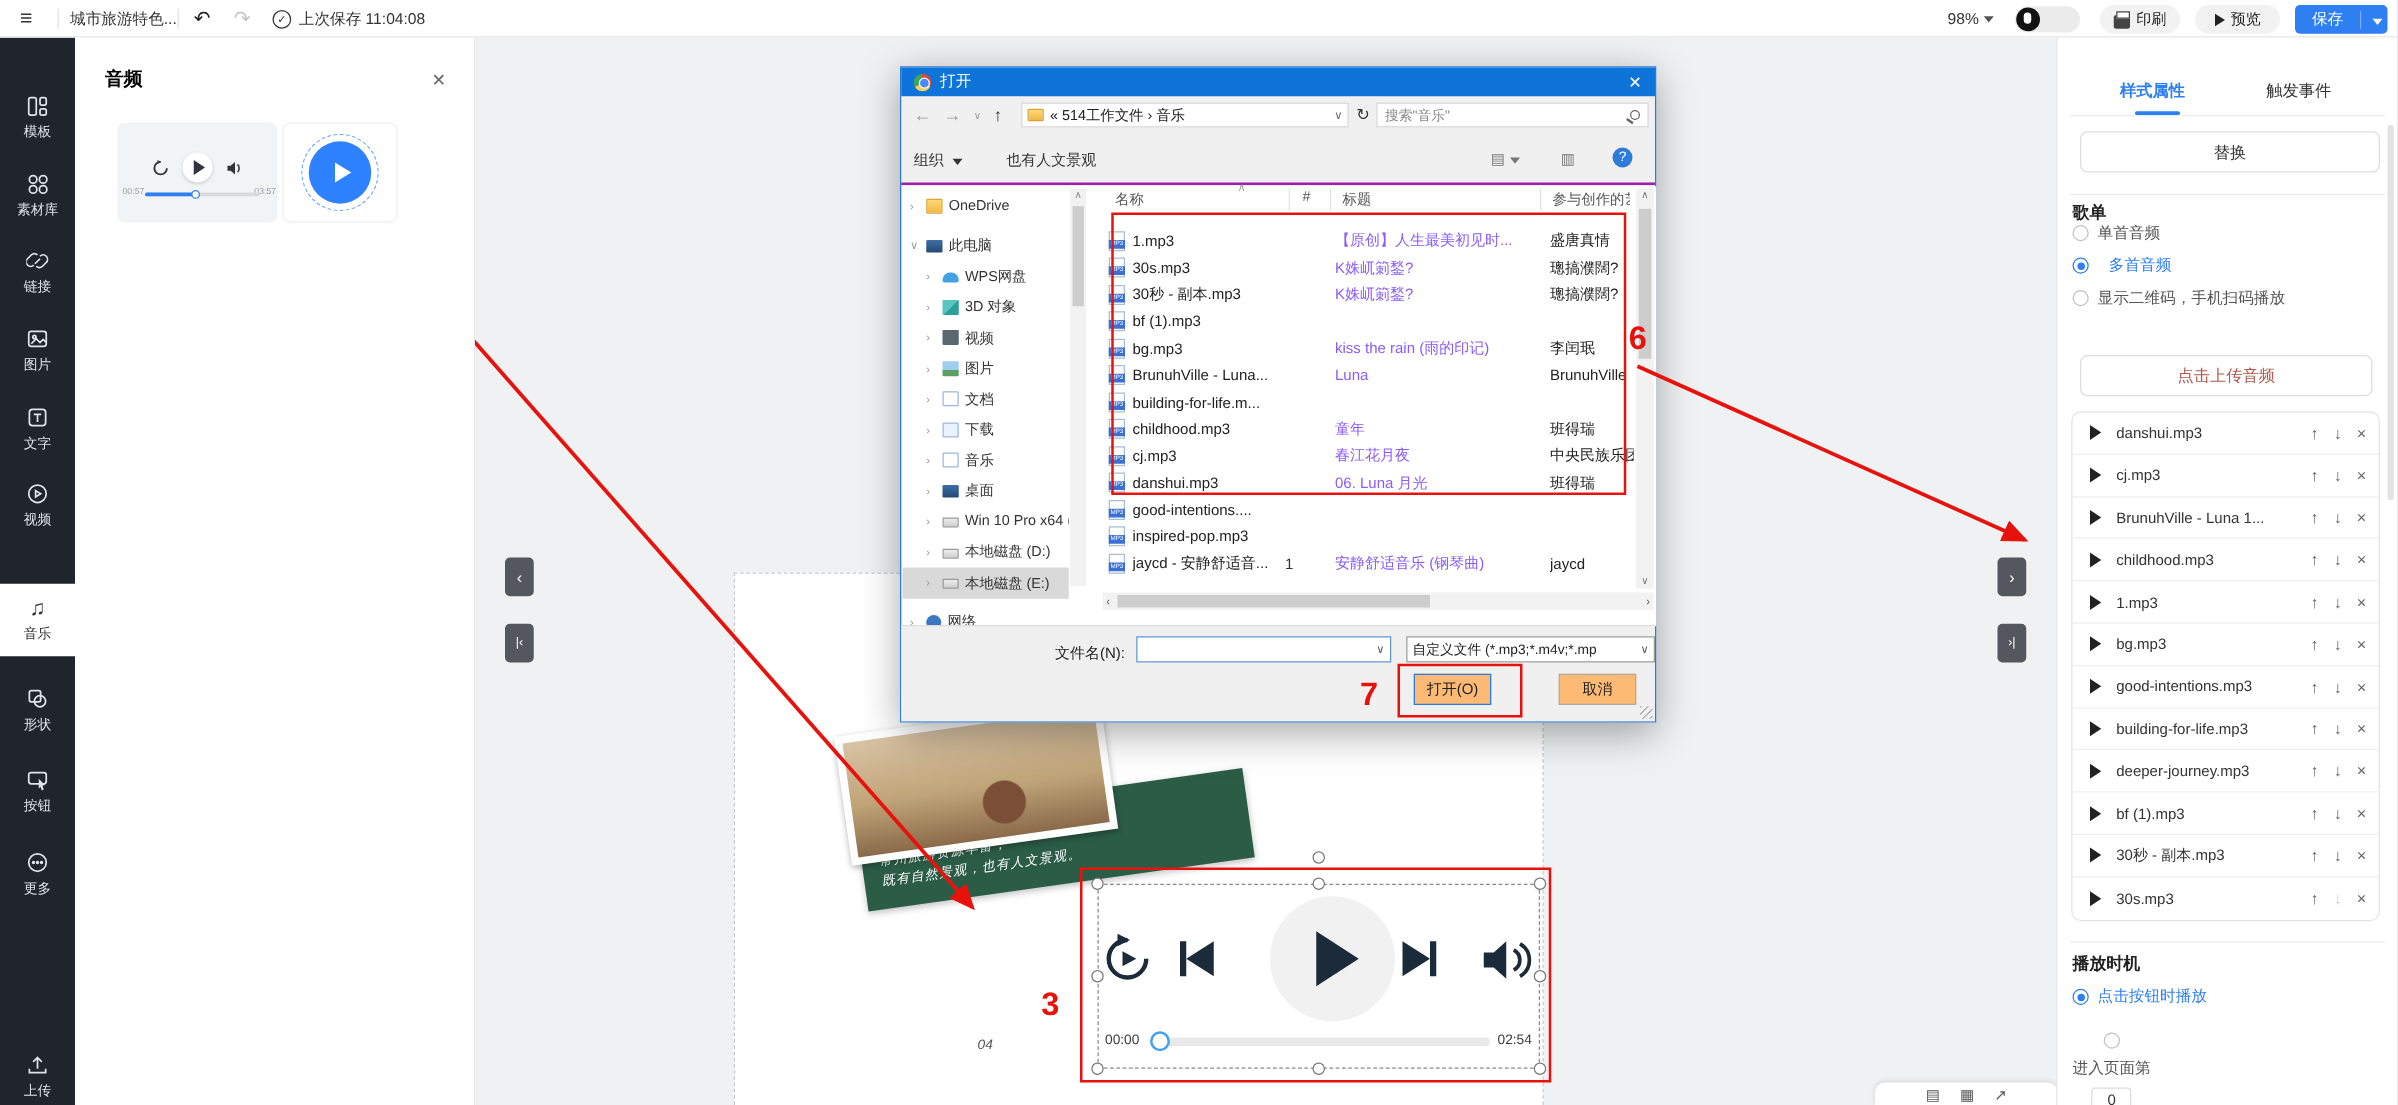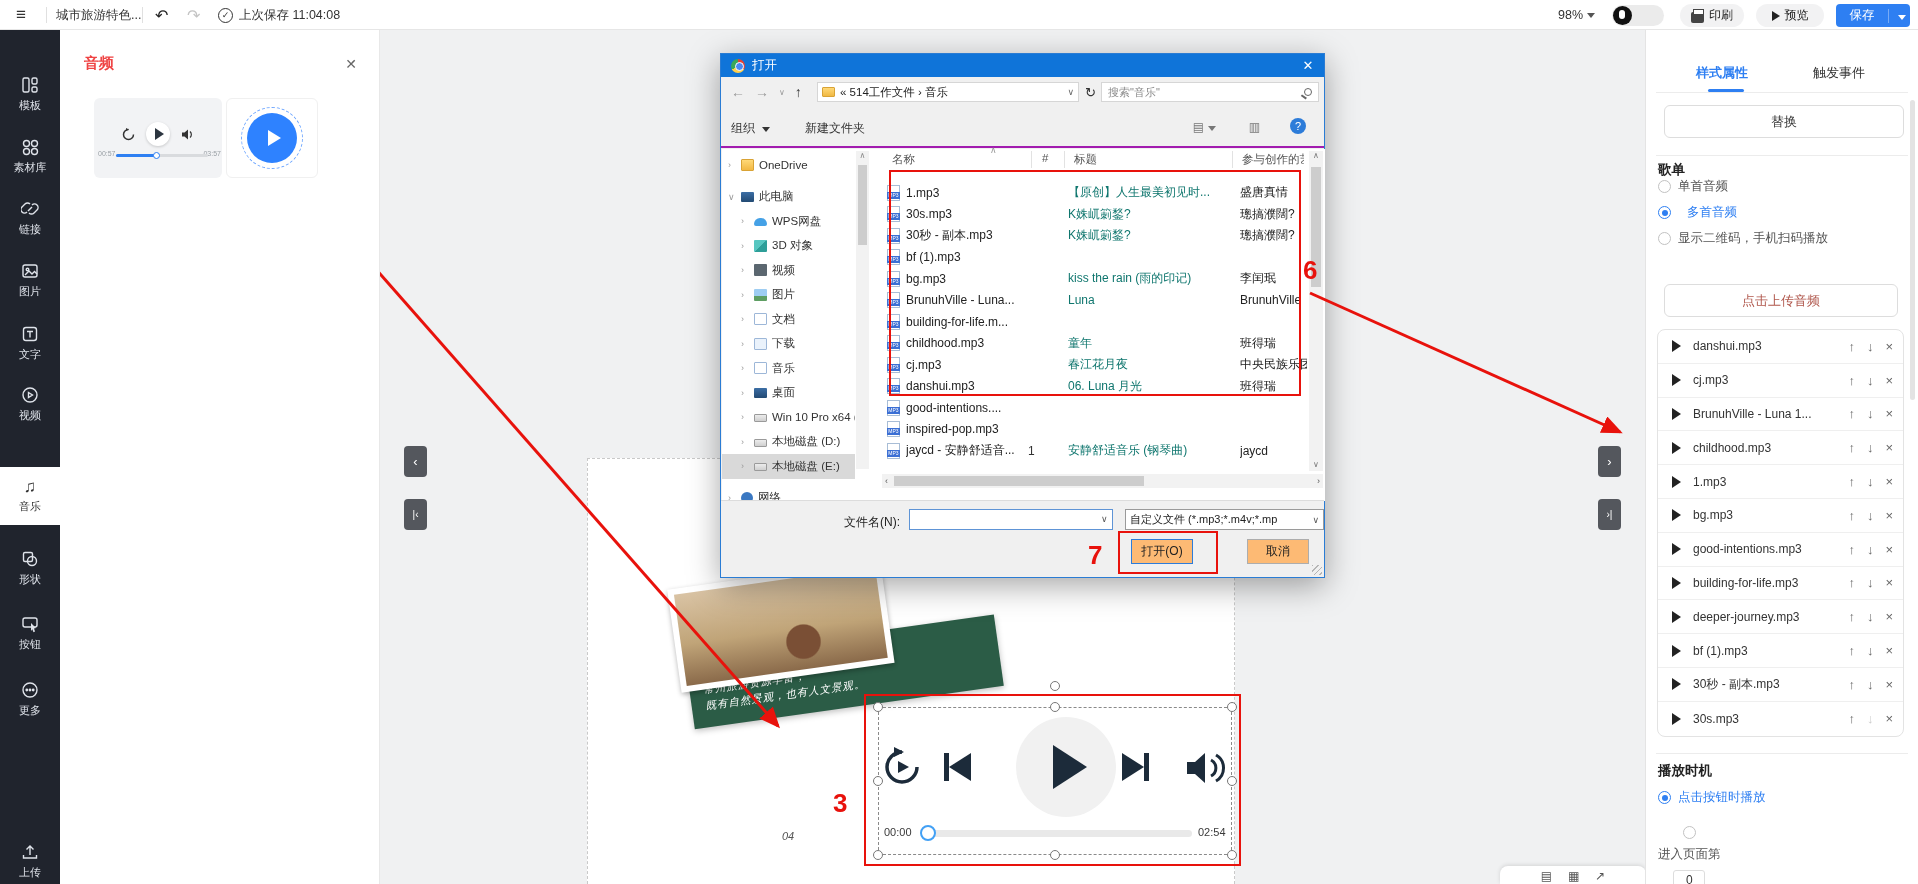--- a/index.html
+++ b/index.html
@@ -26,21 +26,21 @@
   .saved-ic{width:15px;height:15px;border:1.6px solid #333;border-radius:50%;color:#333;font-size:9px;display:flex;align-items:center;justify-content:center;margin-right:6px;}
 
   
   #sidebar{left:0;top:30px;width:60px;height:854px;background:#20242d;z-index:15;}
   .side-item{position:absolute;left:0;width:60px;height:52px;display:flex;flex-direction:column;align-items:center;justify-content:center;gap:4px;color:#dfe3ea;font-size:11px;cursor:pointer;}
   .side-item svg{stroke:#dfe3ea;fill:none;stroke-width:1.4;}
   .side-item.active{background:#fff;color:#333;height:58px;}
 
   
   #audio-panel{left:60px;top:30px;width:320px;height:854px;background:#fff;border-right:1px solid #e8e8e8;z-index:14;}
-  #audio-panel h3{position:absolute;left:24px;top:24px;margin:0;font-size:15px;color:#ef4444;}
+  #audio-panel h3{position:absolute;left:24px;top:24px;margin:0;font-size:15px;color:#000000;}
   #ap-close{position:absolute;right:22px;top:26px;color:#666;font-size:14px;cursor:pointer;}
   .tile{position:absolute;border-radius:6px;}
   #tile1{left:34px;top:68px;width:128px;height:80px;background:#f2f3f5;}
   #tile2{left:166px;top:68px;width:92px;height:80px;background:#fff;border:1px solid #f0f0f0;}
   .mini-row{position:absolute;left:0;top:24px;width:100%;display:flex;align-items:center;justify-content:center;gap:11px;}
   .mini-play{width:24px;height:24px;background:#fff;border-radius:50%;box-shadow:0 1px 3px rgba(0,0,0,.18);display:flex;align-items:center;justify-content:center;}
   .mini-bar{position:absolute;left:22px;right:14px;top:56px;height:3px;background:#d9dbde;border-radius:2px;}
   .mini-bar .fill{position:absolute;left:0;top:0;width:42%;height:3px;background:#2e7ff2;border-radius:2px;}
   .mini-bar .knob{position:absolute;left:40%;top:-2px;width:7px;height:7px;background:#fff;border:1px solid #2e7ff2;border-radius:50%;}
   .mini-time{position:absolute;top:52px;font-size:7px;color:#9aa0a6;}
@@ -115,21 +115,21 @@
   
   #flist-head{position:absolute;left:160px;top:2px;width:430px;height:18px;font-size:11.5px;color:#555;}
   #flist-head .col{position:absolute;top:1px;}
   #flist-head .csep{position:absolute;top:0;width:1px;height:17px;background:#e2e2e2;}
   #flist{position:absolute;left:160px;top:33px;width:425px;}
   .frow{height:21.5px;display:flex;align-items:center;font-size:12px;color:#222;padding-left:5px;}
   .i-mp3{width:13px;height:16px;background:#fff;border:1px solid #a8bdd6;position:relative;flex:none;}
   .i-mp3::after{content:"MP3";position:absolute;left:-1px;right:-1px;bottom:1px;height:7px;background:#3b6fd4;color:#fff;font-size:5px;line-height:7px;text-align:center;}
   .fname{width:122px;margin-left:6px;white-space:nowrap;overflow:hidden;flex:none;}
   .fnum{width:40px;flex:none;color:#333;}
-  .ftitle{width:160px;margin-right:12px;white-space:nowrap;overflow:hidden;flex:none;color:#0f766e;}
+  .ftitle{width:160px;margin-right:12px;white-space:nowrap;overflow:hidden;flex:none;color:#8b5cf6;}
   .fartist{flex:1;white-space:nowrap;overflow:hidden;}
   .vsb{position:absolute;left:587px;top:2px;width:14px;height:320px;background:#f2f2f2;color:#777;font-size:8px;text-align:center;}
   .vsb .thumb{position:absolute;left:2px;top:16px;width:10px;height:120px;background:#cdcdcd;}
   .hsb{position:absolute;left:160px;top:325px;width:441px;height:14px;background:#f2f2f2;color:#555;font-size:9px;display:flex;align-items:center;justify-content:space-between;padding:0 3px;}
   .hsb .thumb{position:absolute;left:12px;top:2px;width:250px;height:10px;background:#cdcdcd;}
   
   #dlg-foot{position:absolute;left:0;bottom:0;right:0;height:77px;border-top:1px solid #dcdcdc;background:#f0f0f0;font-size:12px;color:#222;}
   #fn-label{position:absolute;left:123px;top:13px;}
   #fn-input{position:absolute;left:188px;top:8px;width:204px;height:21px;border:1px solid #5e94d6;background:#fff;font-size:12px;padding:0 4px;}
   #fn-caret{position:absolute;right:6px;top:13px;color:#555;font-size:9px;}
@@ -405,21 +405,21 @@
         <span class="flag">∨</span>
       </div>
       <span class="nav-ar up" style="position:absolute;left:364px;font-size:13px;margin:0;">↻</span>
       <div class="search-box">
         <span>搜索"音乐"</span>
         <span class="mag"></span>
       </div>
     </div>
     <div id="dlg-toolbar">
       <span style="position:absolute;left:10px;top:13px;"><span>组织</span> <span class="caret" style="border-top-color:#333;"></span></span>
-      <span style="position:absolute;left:84px;top:13px;">新建文件夹</span>
+      <span style="position:absolute;left:84px;top:13px;">也有人文景观</span>
       <span style="position:absolute;right:108px;top:13px;color:#777;">▤<span class="caret" style="border-top-color:#777;"></span></span>
       <span style="position:absolute;right:64px;top:13px;color:#777;">▥</span>
       <span style="position:absolute;right:18px;top:11px;width:16px;height:16px;border-radius:50%;background:#2d7cd9;color:#fff;text-align:center;font-size:11px;line-height:16px;">?</span>
     </div>
     <div id="dlg-body">
       <div id="tree">
 
           <div class="trow">
             <span class="exp">›</span>
             <span class="ti i-folder"></span>

